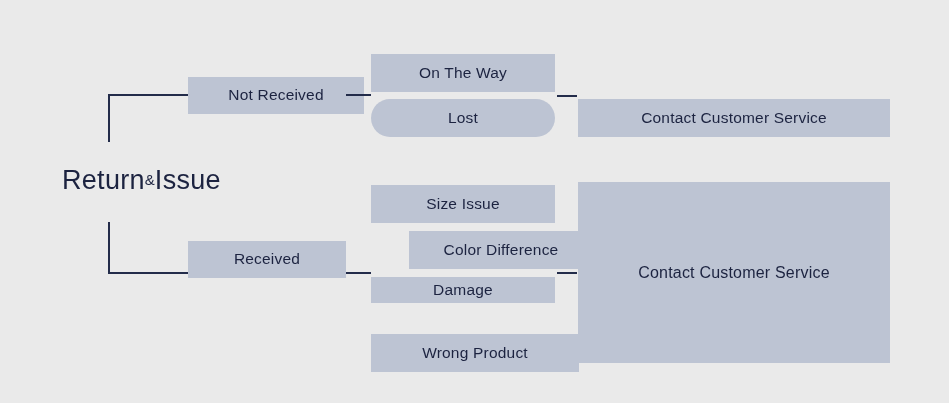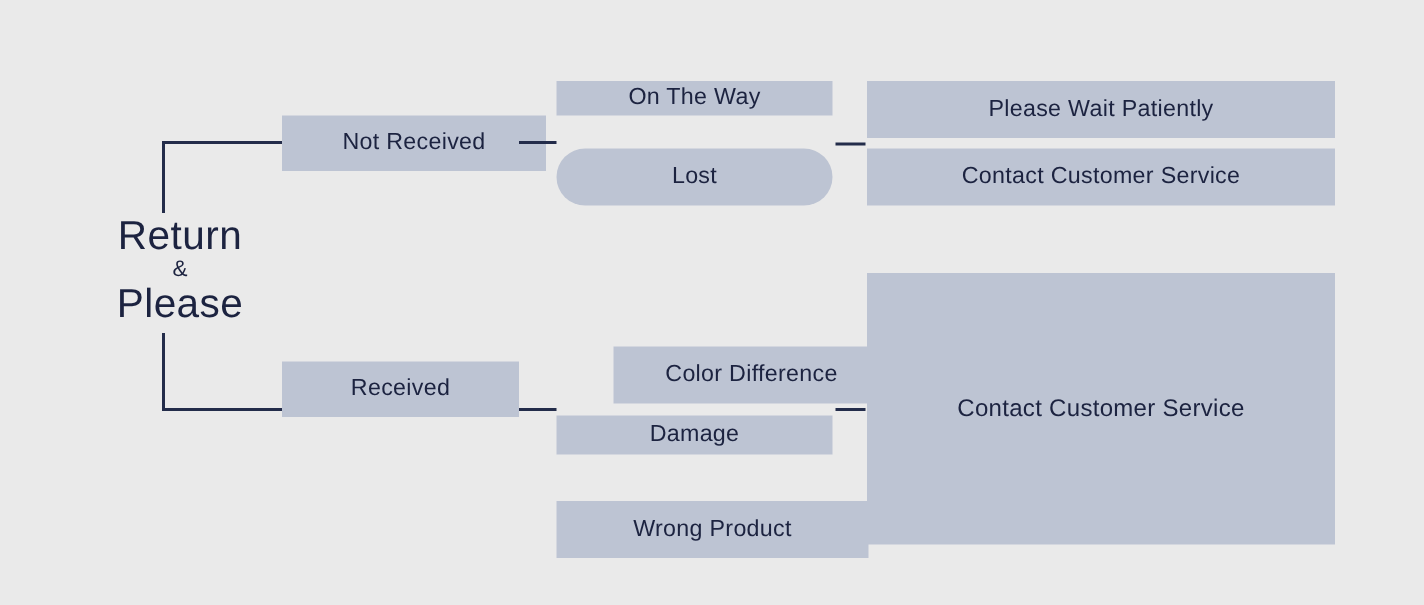--- a/index.html
+++ b/index.html
@@ -36,23 +36,22 @@
   }
   .node.big {
     font-size: 16px;
   }
 
   
   .root-label {
     position: absolute;
     color: #1c2340;
     display: flex;
-    flex-direction: column;
+    flex-direction: row;
     align-items: center;
-    justify-content: center;
     line-height: 1.0;
   }
   .root-line {
     font-size: 27px;
     letter-spacing: .3px;
     white-space: nowrap;
   }
   .root-amp {
     font-size: 15px;
     margin: 1px 0 2px 0;
@@ -67,59 +66,59 @@
   .v { width: 1.6px; }
 </style>
 </head>
 <body>
 
 <div id="canvas">
 
   <div class="root-label" style="left:62px; top:140px; width:116px; height:80px;">
     <div class="root-line">Return</div>
     <div class="root-amp">&amp;</div>
-    <div class="root-line">Please</div>
+    <div class="root-line">Issue</div>
   </div>
 
   <div class="conn v" style="left:108px; top:94px; height:48px;"></div>
 
   <div class="conn v" style="left:108px; top:222px; height:52px;"></div>
 
   <div class="conn h" style="left:108px; top:94px; width:82px;"></div>
 
   <div class="conn h" style="left:108px; top:272px; width:82px;"></div>
 
   <div class="node" style="left:188px; top:77px; width:176px; height:37px;">
     <span>Not Received</span>
   </div>
 
   <div class="conn h" style="left:346px; top:94px; width:25px;"></div>
 
-  <div class="node" style="left:371px; top:54px; width:184px; height:23px;">
+  <div class="node" style="left:371px; top:54px; width:184px; height:38px;">
     <span>On The Way</span>
   </div>
   <div class="node" style="left:371px; top:99px; width:184px; height:38px;border-radius:19px;">
     <span>Lost</span>
   </div>
 
   <div class="conn h" style="left:557px; top:95px; width:20px;"></div>
 
-  <div class="node" style="left:578px; top:54px; width:312px; height:38px;">
-    <span>Please Wait Patiently</span>
-  </div>
   <div class="node" style="left:578px; top:99px; width:312px; height:38px;">
     <span>Contact Customer Service</span>
   </div>
 
   <div class="node" style="left:188px; top:241px; width:158px; height:37px;">
     <span>Received</span>
   </div>
 
   <div class="conn h" style="left:346px; top:272px; width:25px;"></div>
 
+  <div class="node" style="left:371px; top:185px; width:184px; height:38px;">
+    <span>Size Issue</span>
+  </div>
   <div class="node" style="left:371px; top:231px; width:184px; height:38px;margin-left:38px;">
     <span>Color Difference</span>
   </div>
   <div class="node" style="left:371px; top:277px; width:184px; height:26px;">
     <span>Damage</span>
   </div>
   <div class="node" style="left:371px; top:334px; width:208px; height:38px;">
     <span>Wrong Product</span>
   </div>
 

